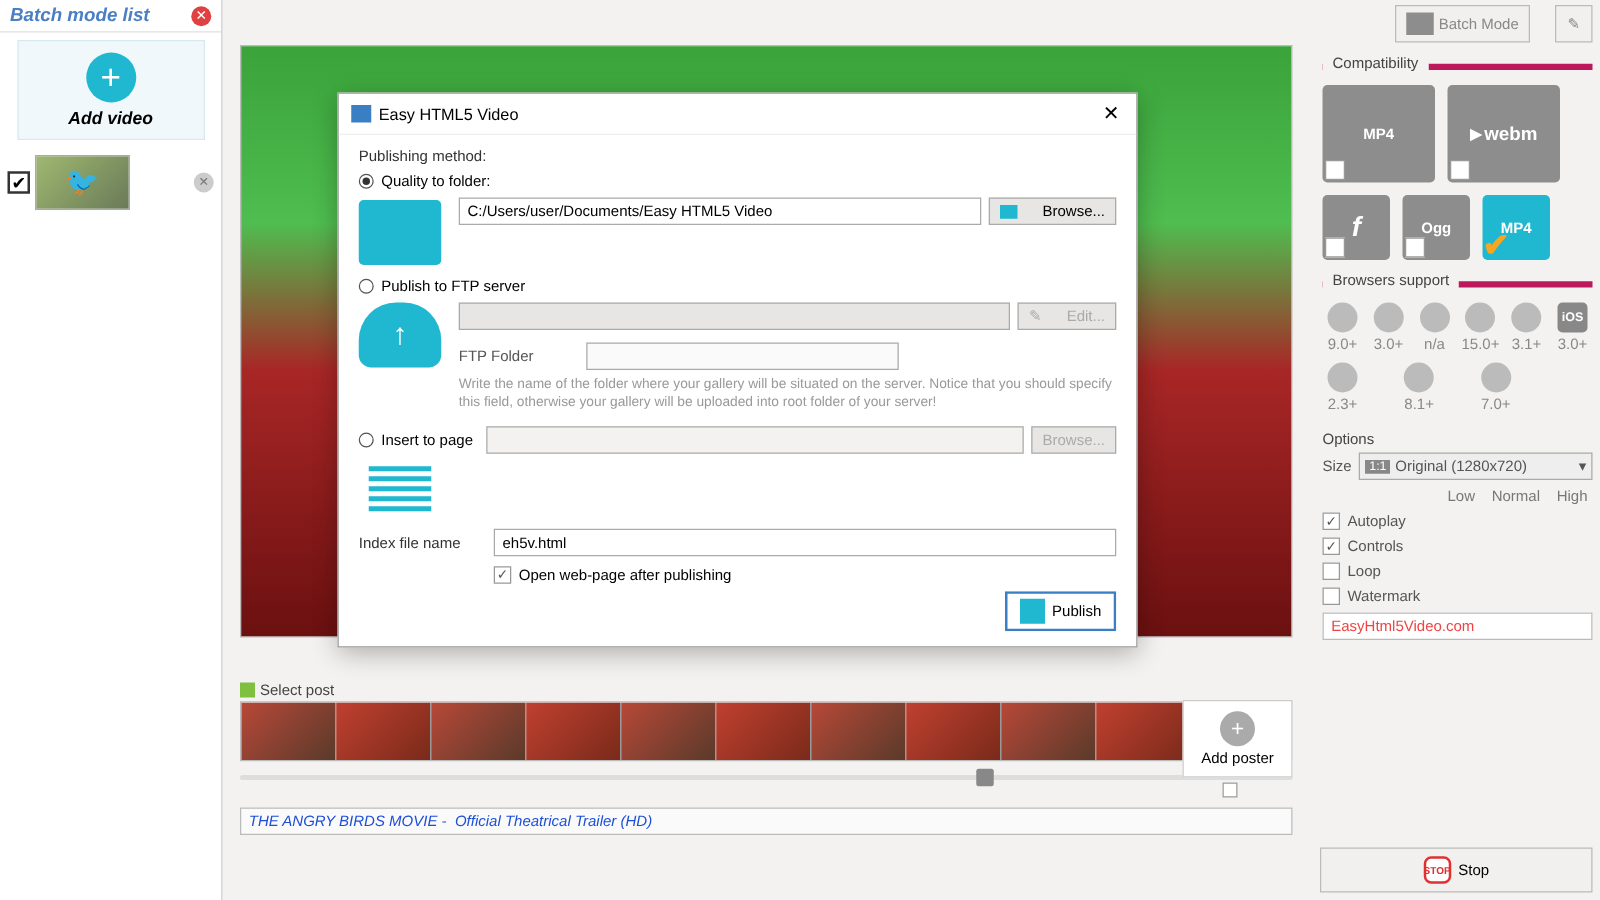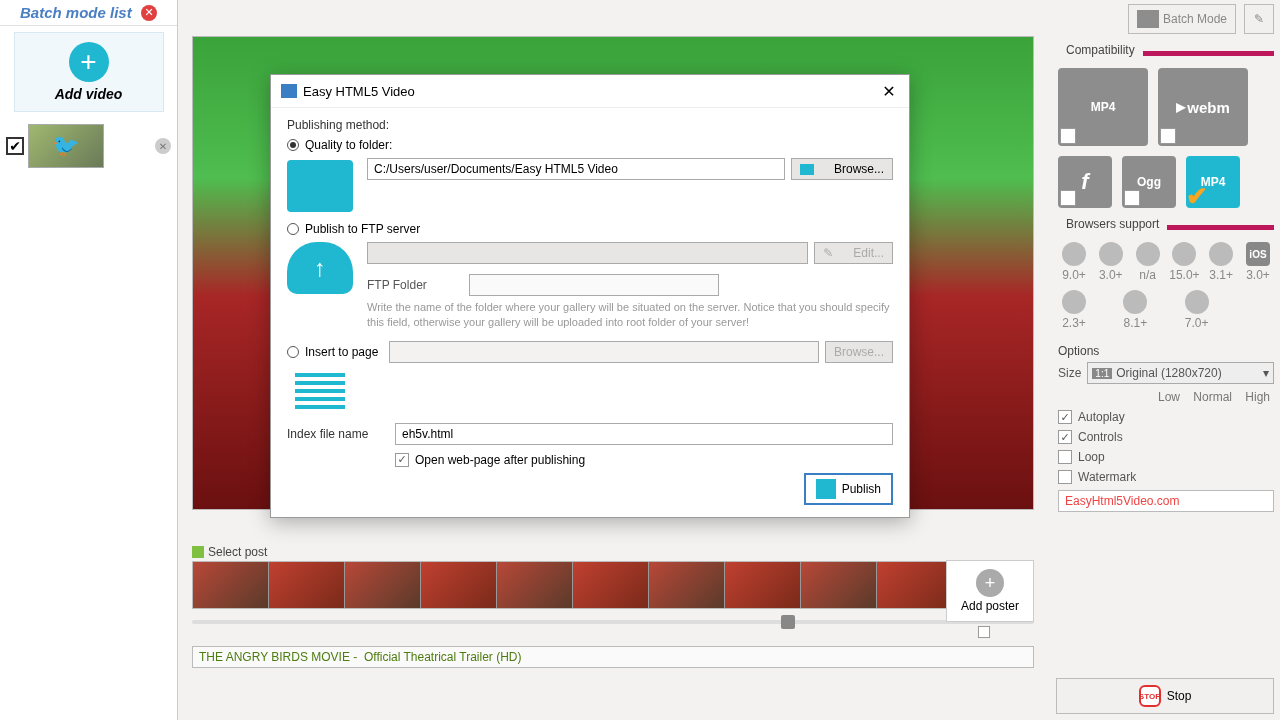--- a/index.html
+++ b/index.html
@@ -4,37 +4,37 @@
 <style>
 * { box-sizing: border-box; margin: 0; padding: 0; font-family: "Segoe UI", Tahoma, sans-serif; font-size: 12px; }
 body { background: #f4f2f0; width: 1280px; height: 720px; overflow: hidden; position: relative; }
 
 
 .sidebar {
   position: absolute; left: 0; top: 0; width: 178px; height: 720px;
   border-right: 1px solid #ccc; background: #fff;
 }
 .sidebar-header {
-  display: flex; align-items: center; padding: 4px 20px; border-bottom: 1px solid #e0e0e0;
+  display: flex; align-items: center; padding: 4px 8px; border-bottom: 1px solid #e0e0e0;
 }
 .sidebar-title { color: #4a7fc4; font-size: 15px; font-style: italic; font-weight: 600; flex: 1; }
 .close-btn { width: 16px; height: 16px; background: #e04040; border-radius: 50%; color: #fff; display: flex; align-items: center; justify-content: center; font-size: 11px; cursor: pointer; }
 .add-video-tile {
   margin: 6px auto; width: 150px; height: 80px; border: 1px solid #d8e8f0; background: #f0f8fc;
   display: flex; flex-direction: column; align-items: center; justify-content: center; cursor: pointer;
 }
 .plus-circle { width: 40px; height: 40px; background: #1fb8d0; border-radius: 50%; color: #fff; font-size: 28px; display: flex; align-items: center; justify-content: center; margin-bottom: 4px; }
 .add-video-label { font-weight: bold; font-style: italic; font-size: 14px; }
 .batch-item { display: flex; align-items: center; padding: 6px; gap: 4px; }
 .batch-check { width: 18px; height: 18px; border: 2px solid #333; background: #fff; display: flex; align-items: center; justify-content: center; font-size: 14px; }
 .batch-thumb { width: 76px; height: 44px; background: linear-gradient(135deg,#9fb870,#6a7a58); border: 1px solid #aaa; display:flex;align-items:center;justify-content:center;color:#443;font-size:22px;}
 .batch-remove { width: 16px; height: 16px; background: #ccc; border-radius: 50%; color: #777; display: flex; align-items: center; justify-content: center; font-size: 10px; margin-left: auto; cursor: pointer; }
 
 
-.toolbar-tr { position: absolute; right: 6px; top: 4px; display: flex; gap: 8px; }
+.toolbar-tr { position: absolute; right: 6px; top: 4px; display: flex; gap: 20px; }
 .toolbar-btn { border: 1px solid #bbb; background: #f2f0ee; padding: 4px 8px; display: flex; align-items: center; gap: 4px; cursor: pointer; height: 30px; color:#888;}
 .toolbar-btn .film-ico { width: 22px; height: 18px; background: #8d8d8d; }
 .wand-btn { width: 30px; justify-content: center; }
 
 
 .preview-box {
   position: absolute; left: 192px; top: 36px; width: 842px; height: 474px;
   background: #000; border: 1px solid #bbb;
 }
 .preview-img { width: 100%; height: 100%; background: linear-gradient(180deg,#3aa33a 0%,#4fbd4f 30%,#a82626 55%,#6b1010 100%); }
@@ -51,21 +51,21 @@
 .poster-slider-track { position:absolute;left:0;right:0;top:7px;height:4px;background:#ddd;border-radius:2px;}
 .poster-slider-thumb { position:absolute;top:2px;left:70%;width:14px;height:14px;background:#888;border-radius:2px;}
 .add-poster-box { position:absolute; left: 946px; top: 560px; width: 88px; height: 62px; background:#fff; border:1px solid #ccc; display:flex;flex-direction:column;align-items:center;justify-content:center;cursor:pointer;}
 .add-poster-box .plus-circle{width:28px;height:28px;background:#aaa;font-size:18px;margin-bottom:2px;}
 .poster-check { position:absolute;left:978px;top:626px;width:12px;height:12px;border:1px solid #999;background:#fff;}
 
 
 .title-section { position: absolute; left: 192px; top: 646px; width: 842px; }
 .title-label { display:flex;align-items:center;gap:6px;font-size:12px;color:#444;margin-bottom:2px;}
 .title-label .bub{width:14px;height:12px;background:#7a3a8a;border-radius:6px;}
-.title-input { width: 100%; height: 22px; border:1px solid #bbb;padding:2px 6px;color:#4d7c0f;background:#fafafa;}
+.title-input { width: 100%; height: 22px; border:1px solid #bbb;padding:2px 6px;color:#1d4ed8;background:#fafafa;font-style:italic;}
 
 
 .right-panel { position: absolute; right: 6px; top: 42px; width: 216px; }
 .panel-group-label { font-size: 12px; color:#444; text-align: left; border-bottom: 5px solid #be185d; line-height: 0.1em; margin: 8px 0 12px; }
 .panel-group-label span { background: #f4f2f0; padding: 0 8px; }
 .compat-grid { display: flex; flex-wrap: wrap; gap: 10px; }
 .fmt-tile { position: relative; width: 90px; height: 78px; background: #8d8d8d; border-radius: 4px; color: #fff; font-weight: bold; font-size: 18px; display: flex; align-items: center; justify-content: center; cursor:pointer;}
 .fmt-tile.small { width: 54px; height: 52px; font-size: 11px; }
 .fmt-tile .corner-check { position: absolute; left: 2px; bottom: 2px; width: 16px; height: 16px; background: #fff; border: 1px solid #999; }
 .fmt-tile.active { background: #1fb8d0; }

